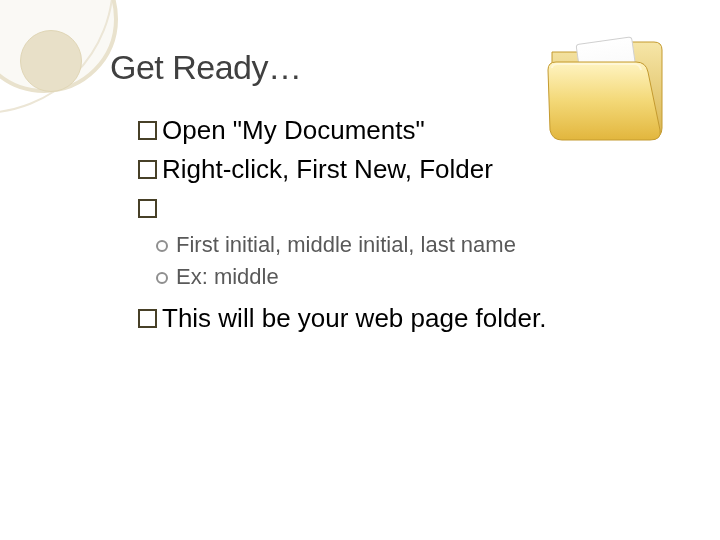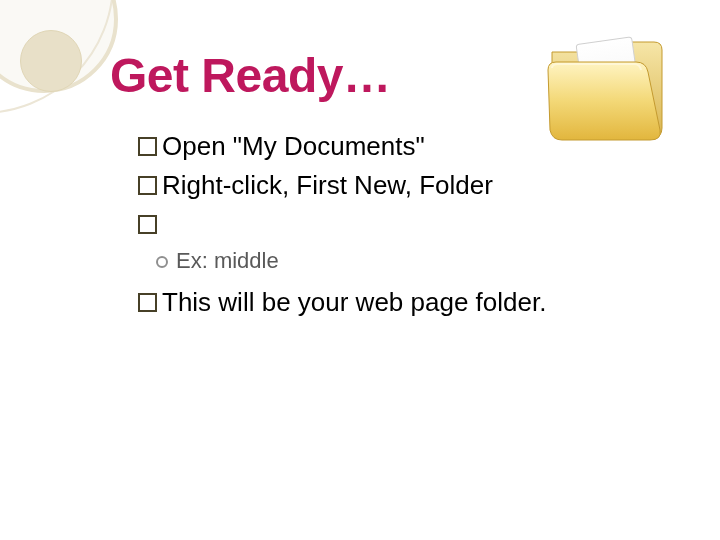--- a/index.html
+++ b/index.html
@@ -48,23 +48,23 @@
     position: absolute;
     left: 0;
     top: 0;
     width: 720px;
     height: 540px;
     box-sizing: border-box;
     padding: 48px 50px 30px 110px;
   }
 
   .title {
-    font-size: 48px;
-    font-weight: 700;
-    color: #be185d;
+    font-size: 34px;
+    font-weight: 400;
+    color: #404040;
     margin: 0 0 26px 0;
     letter-spacing: -0.5px;
   }
 
   .folder-icon {
     position: absolute;
     right: 48px;
     top: 30px;
     width: 130px;
     height: 120px;
@@ -148,18 +148,19 @@
 
       <path d="M10 38 Q10 34 16 34 L92 34 Q98 34 99 40" fill="none" stroke="#fff8dc" stroke-width="2" opacity="0.8"></path>
     </svg>
   </div>
 
   <div class="bullets">
     <p class="b1"><span class="box"></span><span>Open "My Documents"</span></p>
     <p class="b1"><span class="box"></span><span>Right-click, First New, Folder</span></p>
     <p class="b1"><span class="box"></span></p>
 
+    <p class="sub"><span class="ring"></span><span>First initial, middle initial, last name</span></p>
     <p class="sub"><span class="ring"></span><span>Ex: middle</span></p>
 
     <p class="b1 spacer-above"><span class="box"></span><span>This will be your web page folder.</span></p>
   </div>
 
 </div>
 
 </body></html>

